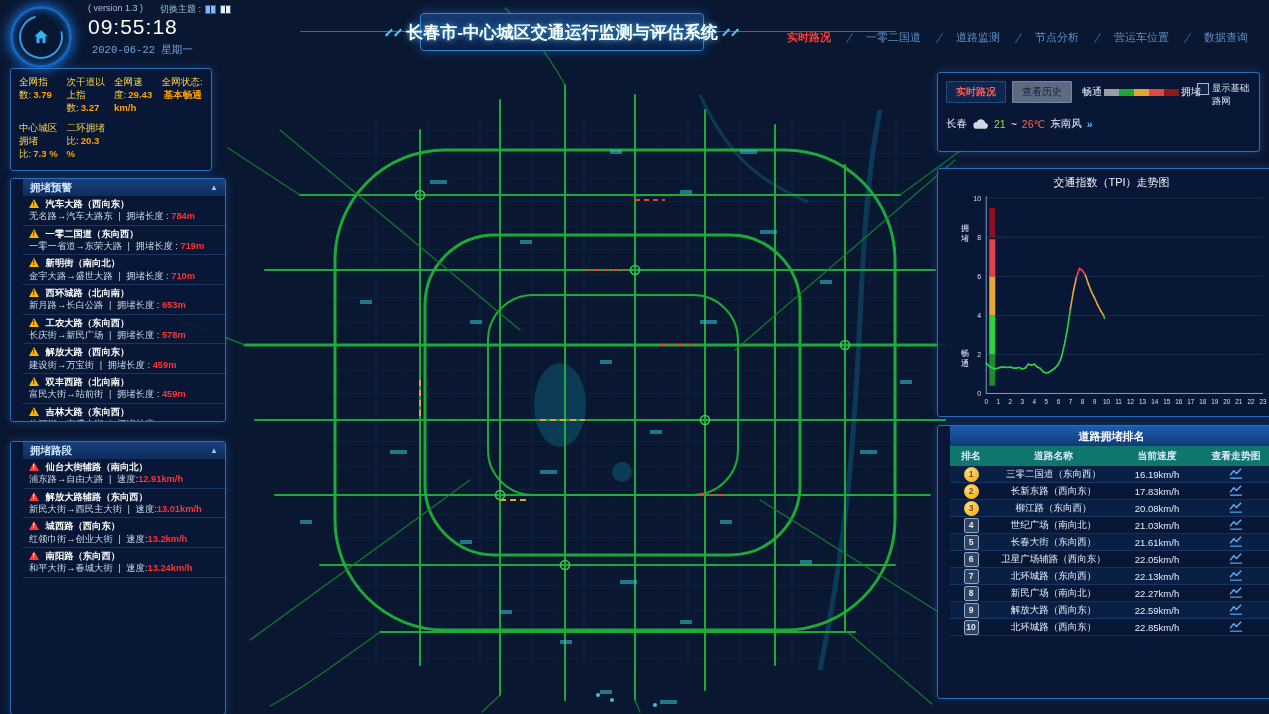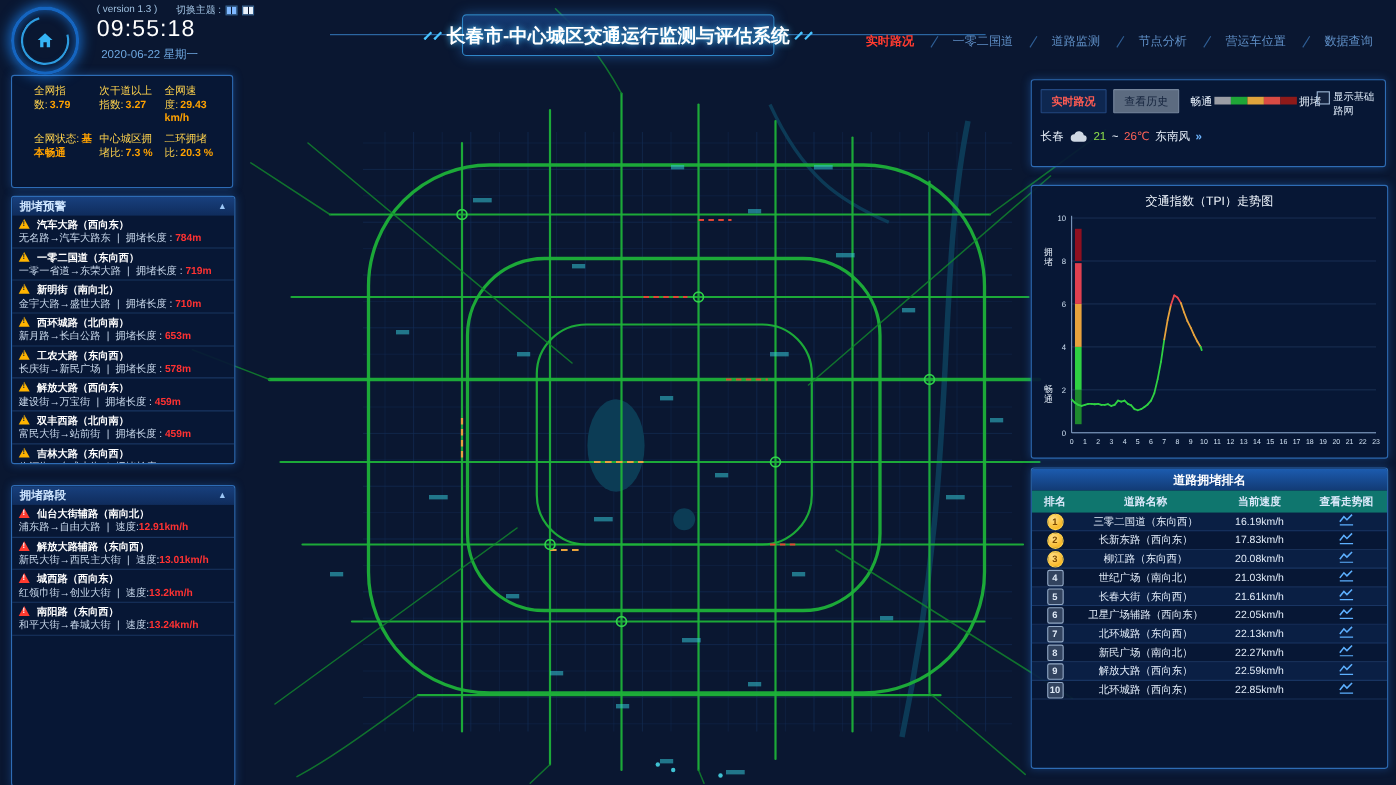--- a/index.html
+++ b/index.html
@@ -23,45 +23,45 @@
         display:flex;align-items:center;justify-content:center;cursor:pointer;z-index:3;}
   #logo .ring2{width:40px;height:40px;border-radius:50%;border:2px solid #2d9ce0;border-top-color:transparent;
         transform:rotate(30deg);display:flex;align-items:center;justify-content:center;}
   #logo svg{transform:rotate(-30deg);}
   #version{position:absolute;left:88px;top:3px;font-size:9px;color:#9fc0e0;z-index:3;}
   #theme{position:absolute;left:160px;top:3px;font-size:9px;color:#9fc0e0;z-index:3;display:flex;gap:4px;align-items:center;}
   .swatch{width:9px;height:7px;display:inline-block;border:1px solid #35628f;
           background:linear-gradient(to right,#7fb8ff 4px,#0a1731 4px,#0a1731 5px,#7fb8ff 5px);}
   .swatch.alt{background:linear-gradient(to right,#e8f1fb 4px,#0a1731 4px,#0a1731 5px,#e8f1fb 5px);}
   #clock{position:absolute;left:88px;top:15px;font-size:21px;font-weight:normal;color:#ffffff;letter-spacing:1px;z-index:3;}
-  #date{position:absolute;left:92px;top:43px;font-size:10.5px;color:#6fa8e0;z-index:3;}
+  #date{position:absolute;left:92px;top:43px;font-size:10.5px;color:#6fa8e0;z-index:3;font-family:Liberation Mono, monospace;}
   #banner{position:absolute;left:420px;top:13px;width:282px;height:36px;z-index:3;
           display:flex;align-items:center;justify-content:center;gap:7px;
           background:linear-gradient(180deg,rgba(22,62,122,.9),rgba(10,30,70,.92));
           border:1px solid #2f86c8;border-radius:4px;box-shadow:0 0 12px rgba(50,150,255,.4);}
   #banner .ttl{font-size:17px;font-weight:bold;color:#fff;text-shadow:0 0 6px #49c3ff;white-space:nowrap;}
   .chev{width:7px;height:7px;border-left:2px solid #49c3ff;border-bottom:2px solid #49c3ff;display:inline-block;}
   .chev.l{transform:rotate(45deg);}
   .chev.r{transform:rotate(225deg);}
   .hline{position:absolute;top:31px;height:1px;background:#2f6fae;z-index:2;}
   #hl1{left:300px;width:116px;} #hl2{left:706px;width:190px;}
   #nav{position:absolute;right:12px;top:28px;display:flex;z-index:3;font-size:11px;}
   .nav-item{padding:2px 9px;color:#5f8fc6;cursor:pointer;display:flex;align-items:center;white-space:nowrap;}
   .nav-item + .nav-item::before{content:"";width:1px;height:12px;background:#2f5f96;
        transform:rotate(32deg);margin-right:16px;display:inline-block;}
   .nav-item.active span{color:#ff3b30;font-weight:bold;}
   
   .panel{position:absolute;background:rgba(8,24,54,.93);border:1px solid #2e6cb5;border-radius:3px;
-         box-shadow:0 0 8px rgba(40,120,220,.35);z-index:2;overflow:hidden;}
+         box-shadow:0 0 8px rgba(40,120,220,.35);z-index:2;overflow:hidden;padding-left:12px;}
   .phead{height:17px;display:flex;align-items:center;justify-content:space-between;padding:0 7px;
          background:linear-gradient(180deg,#18407e,#0f2c5c);font-size:10.5px;font-weight:bold;color:#cfe6ff;}
   .collapse{color:#9cc6f5;font-size:8px;cursor:pointer;}
   
   #stats{left:10px;top:68px;width:202px;height:103px;padding:7px 8px;box-sizing:border-box;font-size:9.6px;}
-  #stats .grid{display:grid;grid-template-columns:1fr 1fr 1fr;column-gap:6px;row-gap:7px;margin-left:12px;}
+  #stats .grid{display:grid;grid-template-columns:1fr 1fr 1fr 1fr;column-gap:6px;row-gap:7px;}
   #stats .lab{color:#ffd34d;}
   #stats .val{color:#ffa200;font-weight:bold;margin-left:2px;}
   
   #warnPanel{left:10px;top:178px;width:202px;height:242px;}
   #segPanel{left:10px;top:425px;width:202px;height:272px;margin-top:16px;}
   .wlist{overflow:hidden;height:calc(100% - 17px);}
   .warn-item{padding:3px 6px 2px 6px;border-bottom:1px solid rgba(60,110,180,.35);font-size:9.3px;line-height:1.22;cursor:pointer;}
   .warn-road{font-weight:bold;color:#ffffff;margin-left:4px;}
   .warn-line2{color:#c9d9ec;margin-top:1px;}
   .red{color:#ff3232;font-weight:bold;}

